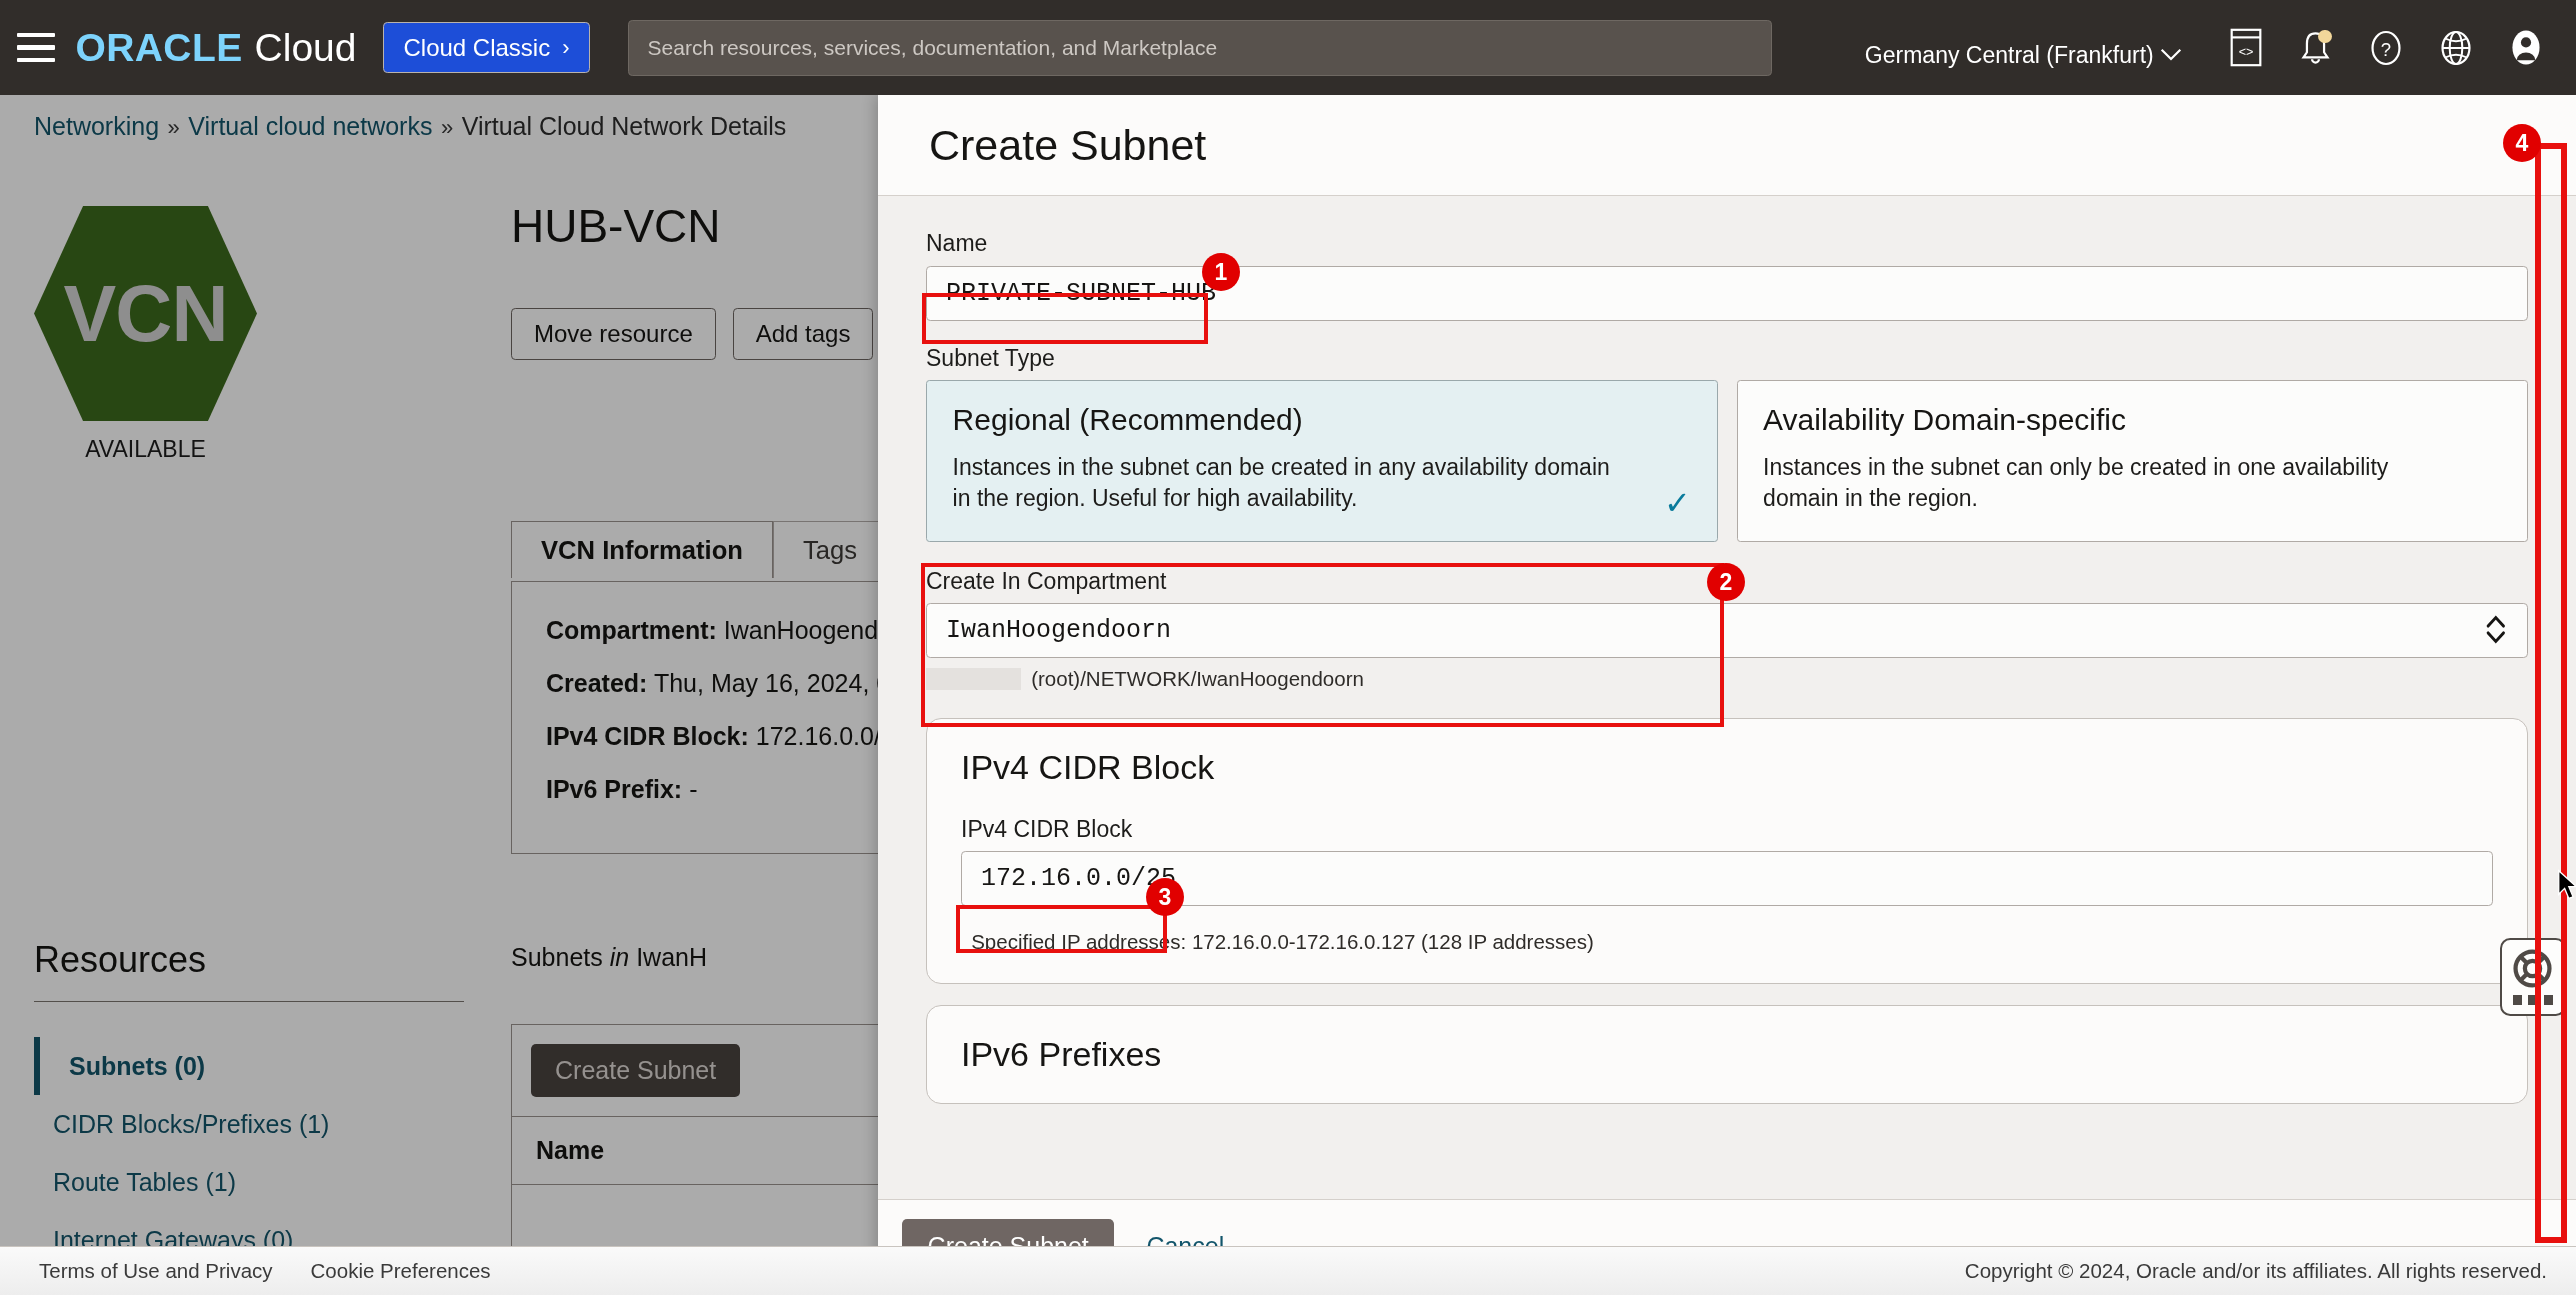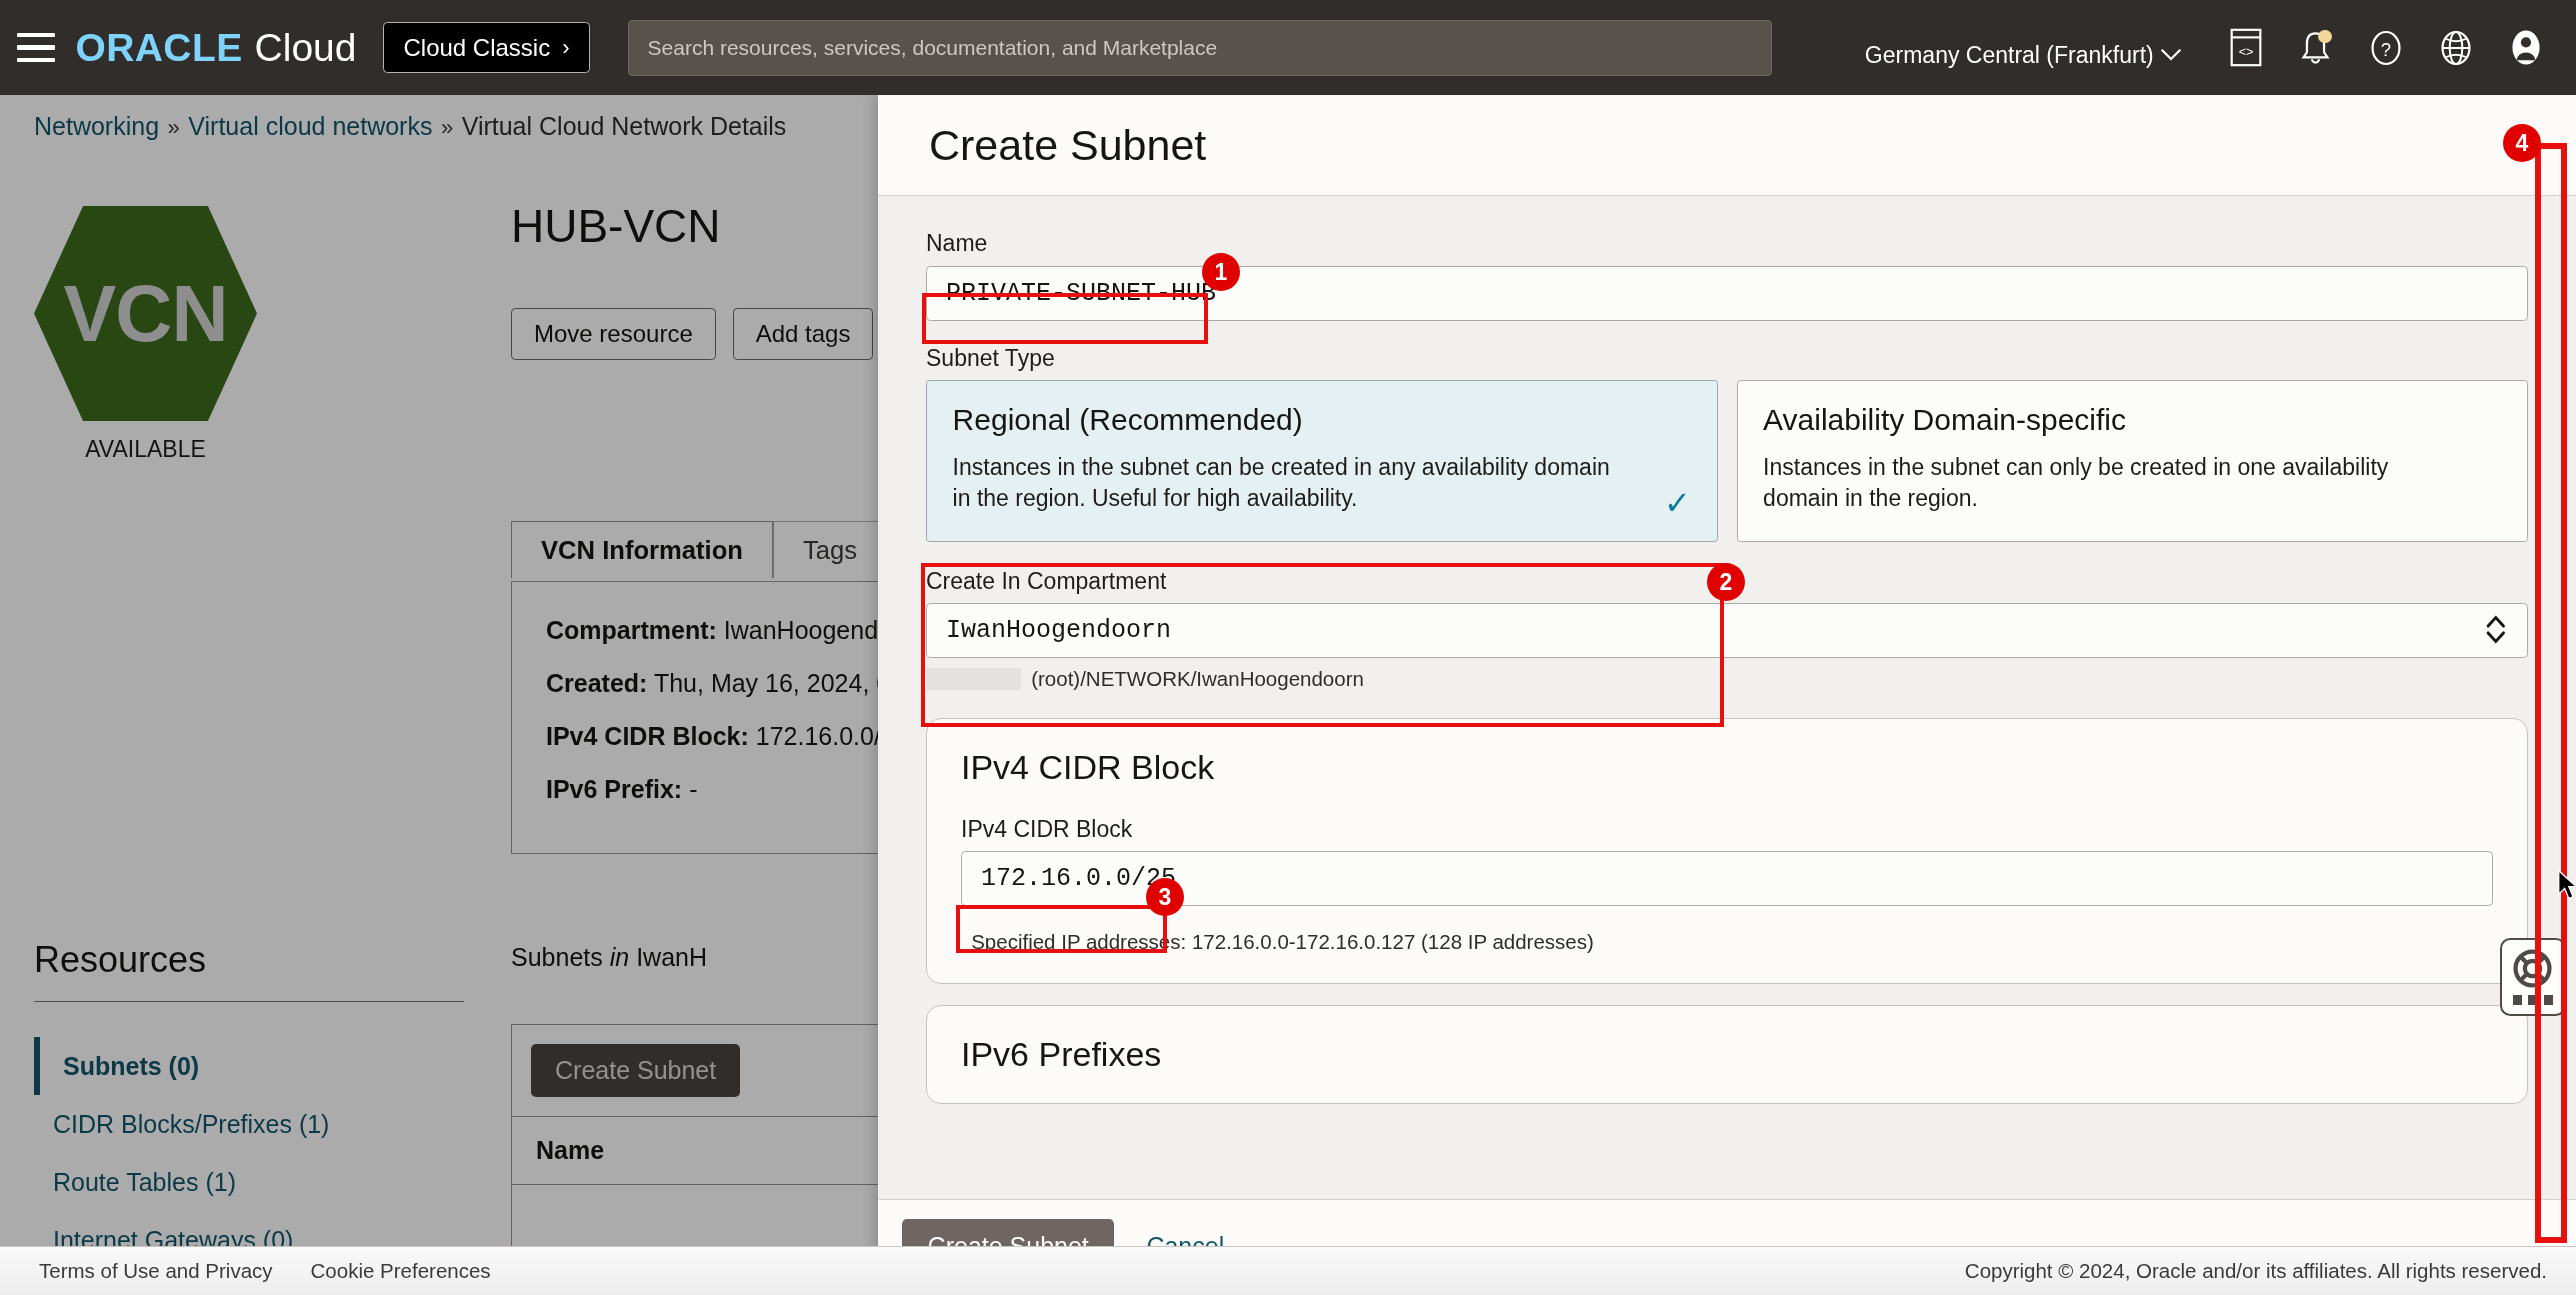--- a/index.html
+++ b/index.html
@@ -27,21 +27,21 @@
     font-size: 39px; font-weight: bold; color: #7dd3fc; letter-spacing: 0.4px;
     font-family: "Liberation Sans", sans-serif;
   }
   .brand-cloud { font-size: 39px; color: #fff; font-weight: 300; margin-left: 12px; }
   .cloud-classic {
     margin-left: 27px;
     border: 1.7px solid #b9b3ad; border-radius: 4.3px;
     padding: 10.2px 19px;
     color: #fff; font-size: 24px;
     display: flex; align-items: center; gap: 12px;
-    background: #000000;
+    background: #1d4ed8;
     cursor: pointer;
   }
   .cloud-classic .chev { font-size: 22px; }
   #global-search {
     margin-left: 38px;
     width: 1144px; height: 56px;
     background: #58524d; border: 0.9px solid #6e6862; border-radius: 4.3px;
     color: #d9d4cf; font-size: 21px;
     padding: 0 19px;
     font-family: "Liberation Sans", sans-serif;
@@ -119,21 +119,21 @@
   .infoline { font-size: 25px; margin-bottom: 24px; color: #161513; white-space: nowrap; }
   .infoline b { font-weight: bold; }
 
   .res-head { position: absolute; left: 34px; top: 844px; font-size: 36px; color: #161513; }
   .res-rule { position: absolute; left: 34px; top: 906px; width: 430px; height: 0.9px; background: #7d7671; }
   .res-list { position: absolute; left: 34px; top: 942px; width: 430px; }
   .res-item {
     font-size: 25px; color: #13556b; padding: 14.5px 0 14.5px 19px; cursor: pointer;
     white-space: nowrap;
   }
-  .res-item.active { font-weight: bold; border-left: 6px solid #13556b; padding-left: 23px; }
+  .res-item.active { font-weight: bold; border-left: 6px solid #13556b; padding-left: 29px; }
 
   .subnets-title {
     position: absolute; left: 511px; top: 848px; font-size: 25px; color: #161513; white-space: nowrap;
   }
   .subnets-title i { font-style: italic; }
   .subnets-card {
     position: absolute; left: 511px; top: 929px; width: 767px; height: 324px;
     border: 0.9px solid #9b9490;
   }
   .create-subnet-bg {

